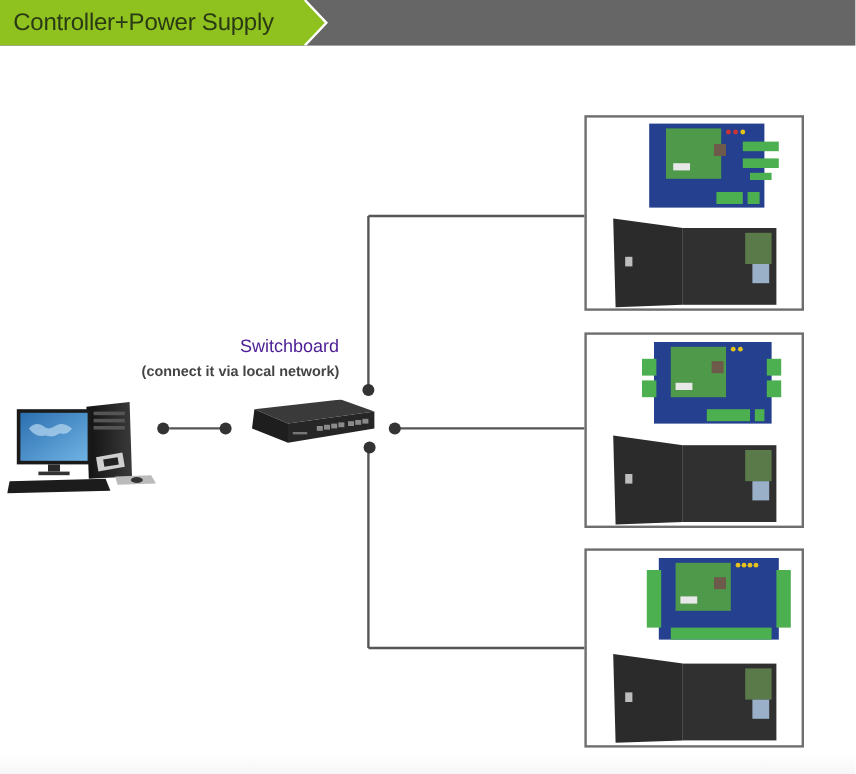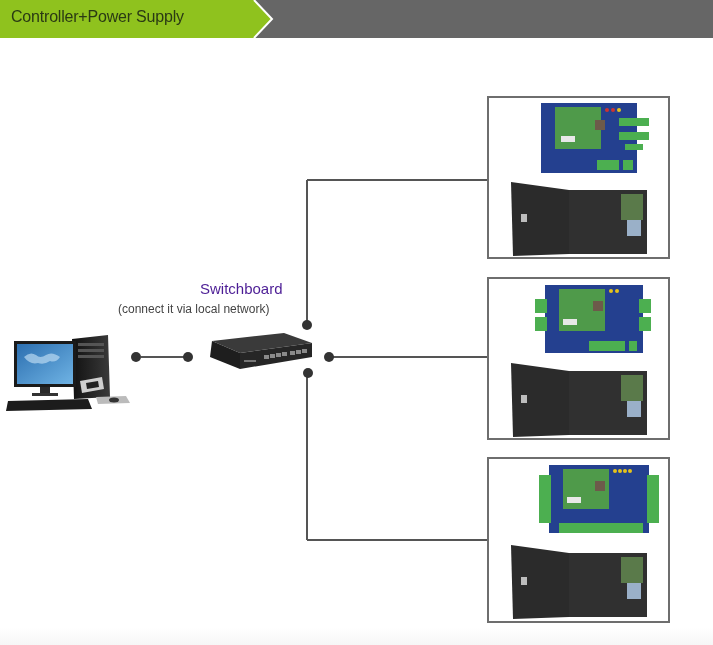--- a/index.html
+++ b/index.html
@@ -4,35 +4,36 @@
 <style>
   html, body { margin: 0; padding: 0; }
   body {
     width: 713px; height: 645px; position: relative; overflow: hidden;
     background: #ffffff;
     font-family: "Liberation Sans", sans-serif;
   }
   .header { position: absolute; left: 0; top: 0; width: 713px; height: 38px; background: #666666; }
   .header svg { position: absolute; left: 0; top: 0; }
   .header-title {
-    position: absolute; left: 11px; top: 8px; font-size: 16px; color: #2a3a14;
+    position: absolute; left: 11px; top: 8px; font-size: 20px; color: #2a3a14;
     letter-spacing: -0.2px; white-space: nowrap;
   }
   .bottom-fade {
     position: absolute; left: 0; top: 628px; width: 713px; height: 17px;
     background: linear-gradient(#ffffff, #f6f6f6);
   }
   .links { position: absolute; left: 0; top: 0; }
   .label-main {
     position: absolute; left: 200px; top: 280px; font-size: 15px; color: #4c1d95;
     white-space: nowrap;
   }
   .label-sub {
     position: absolute; left: 118px; top: 302px; font-size: 12px; color: #444;
     white-space: nowrap;
+    font-weight: bold;
   }
   .panel {
     position: absolute; left: 487px; width: 183px; height: 163px;
     border: 2px solid #6e6e6e; background: #fff; box-sizing: border-box;
   }
   .panel svg { position: absolute; left: 0; top: 0; }
   .device { position: absolute; }
 </style>
 </head>
 <body>

